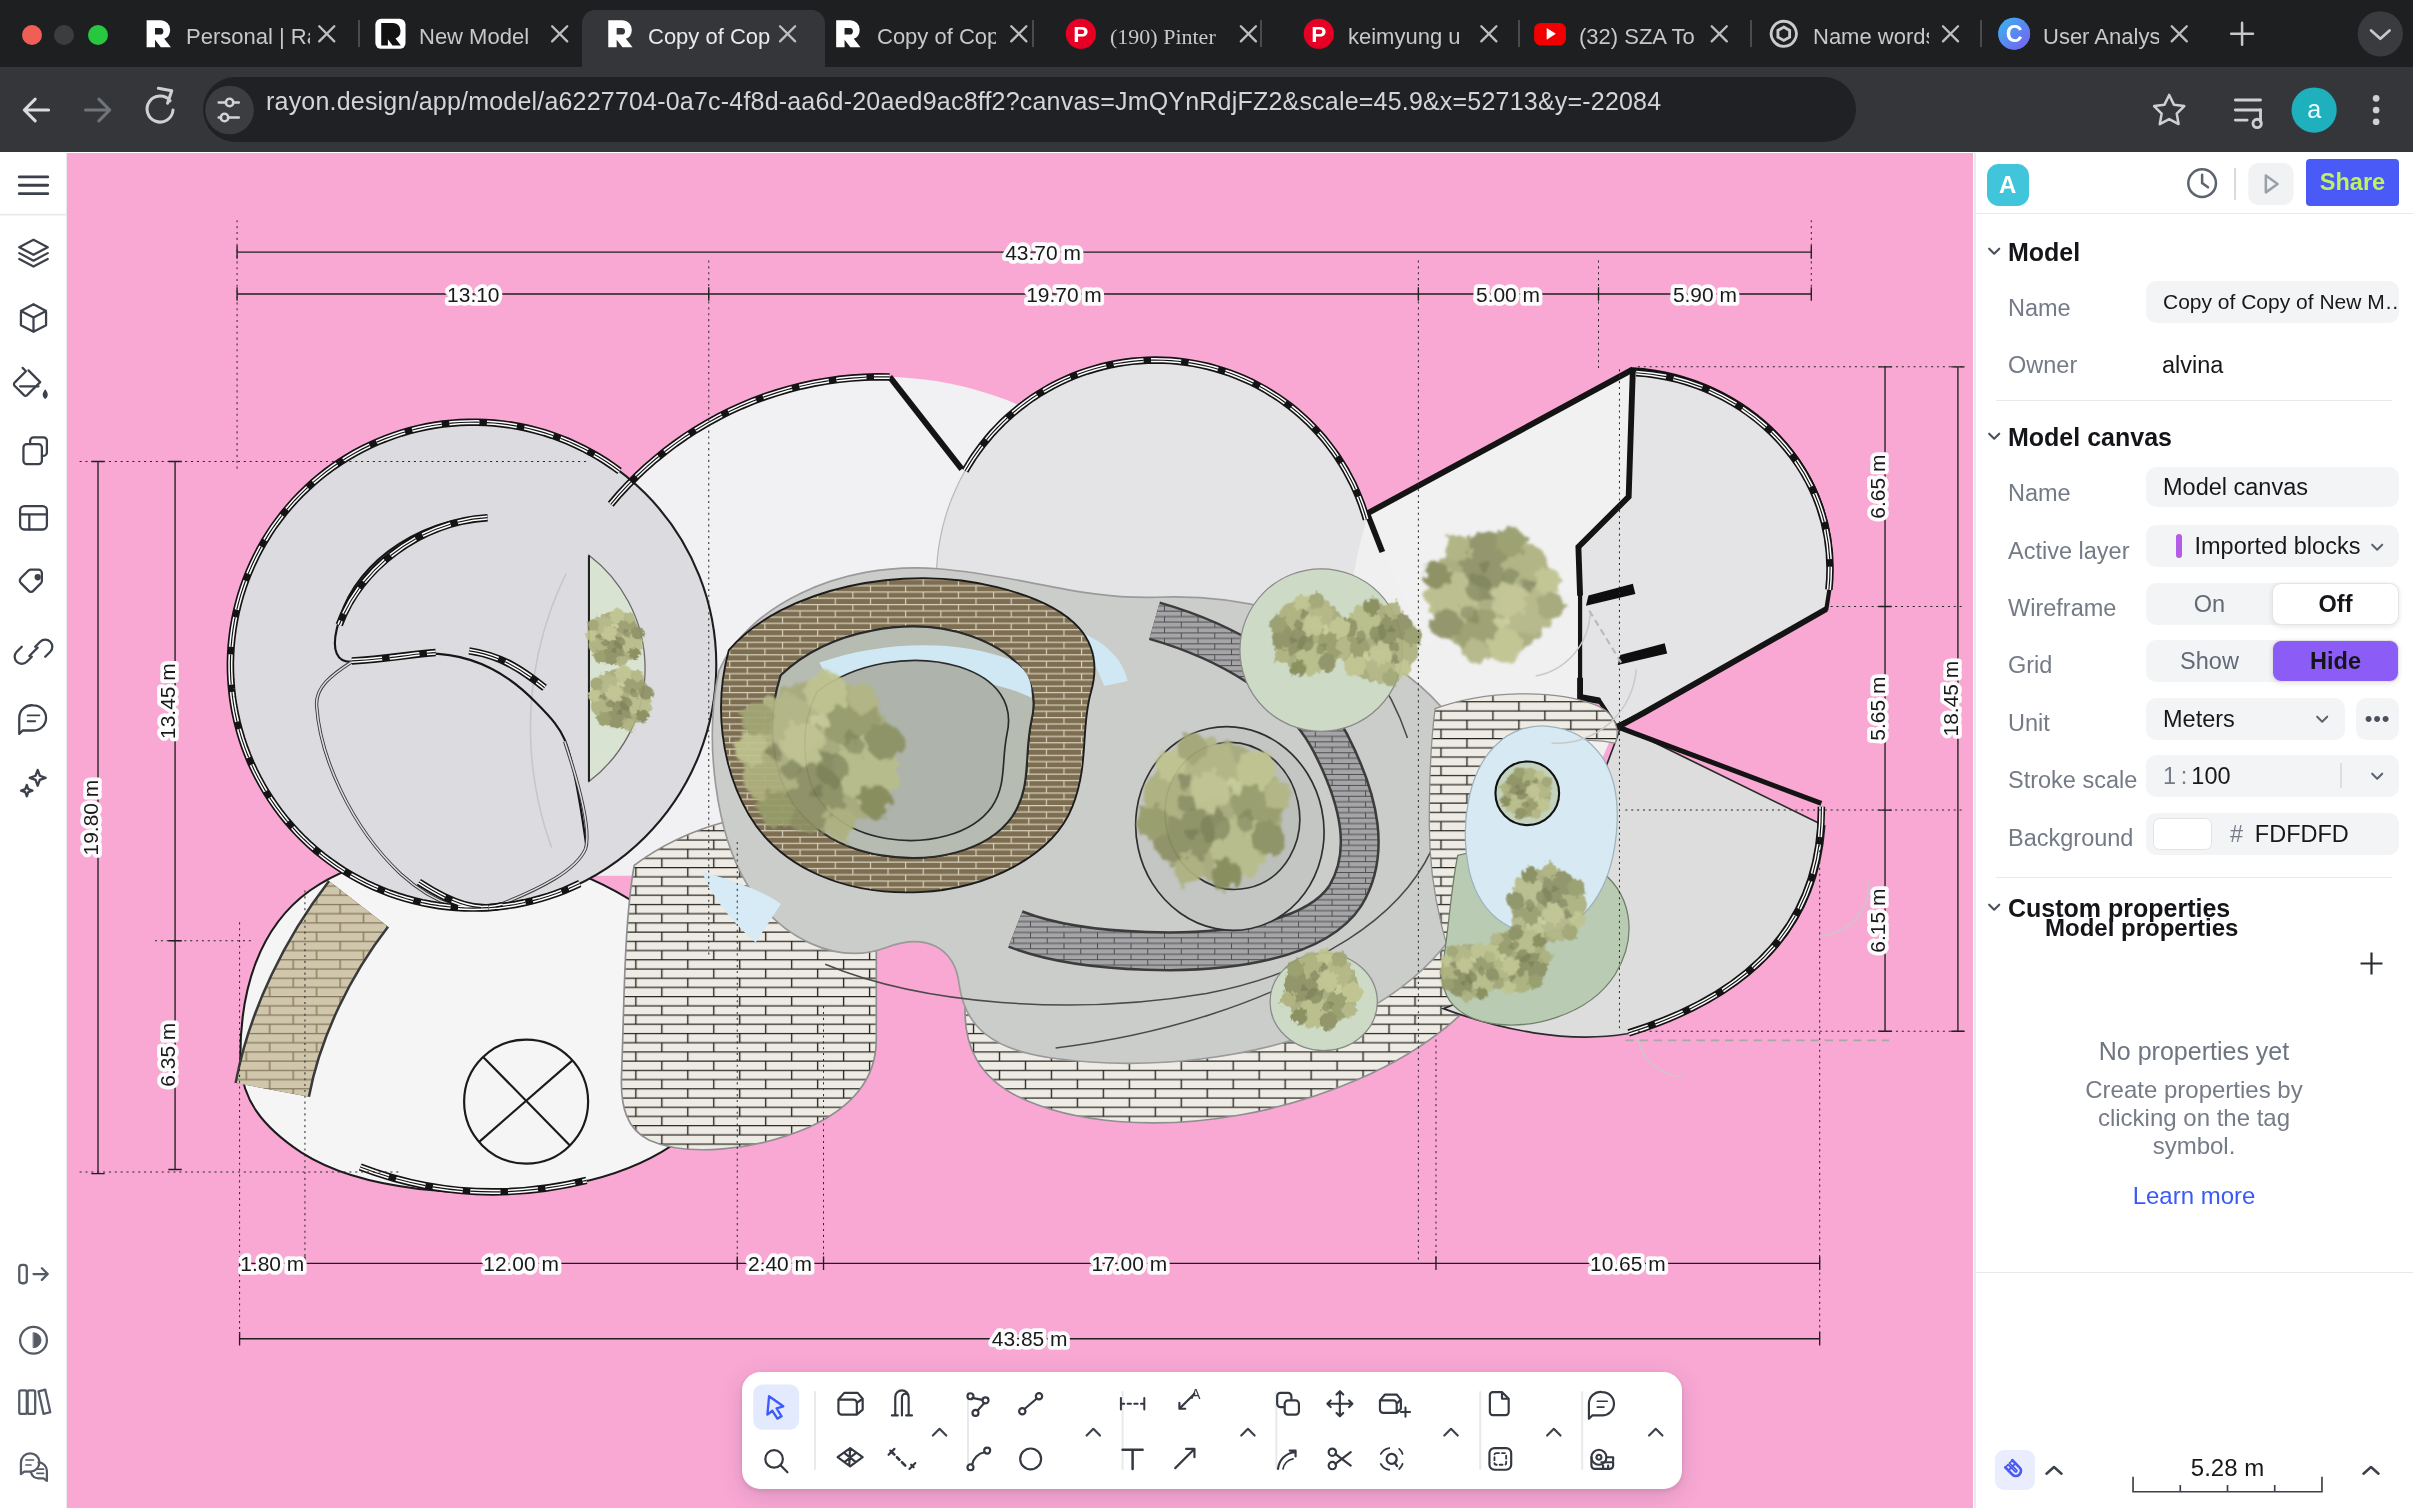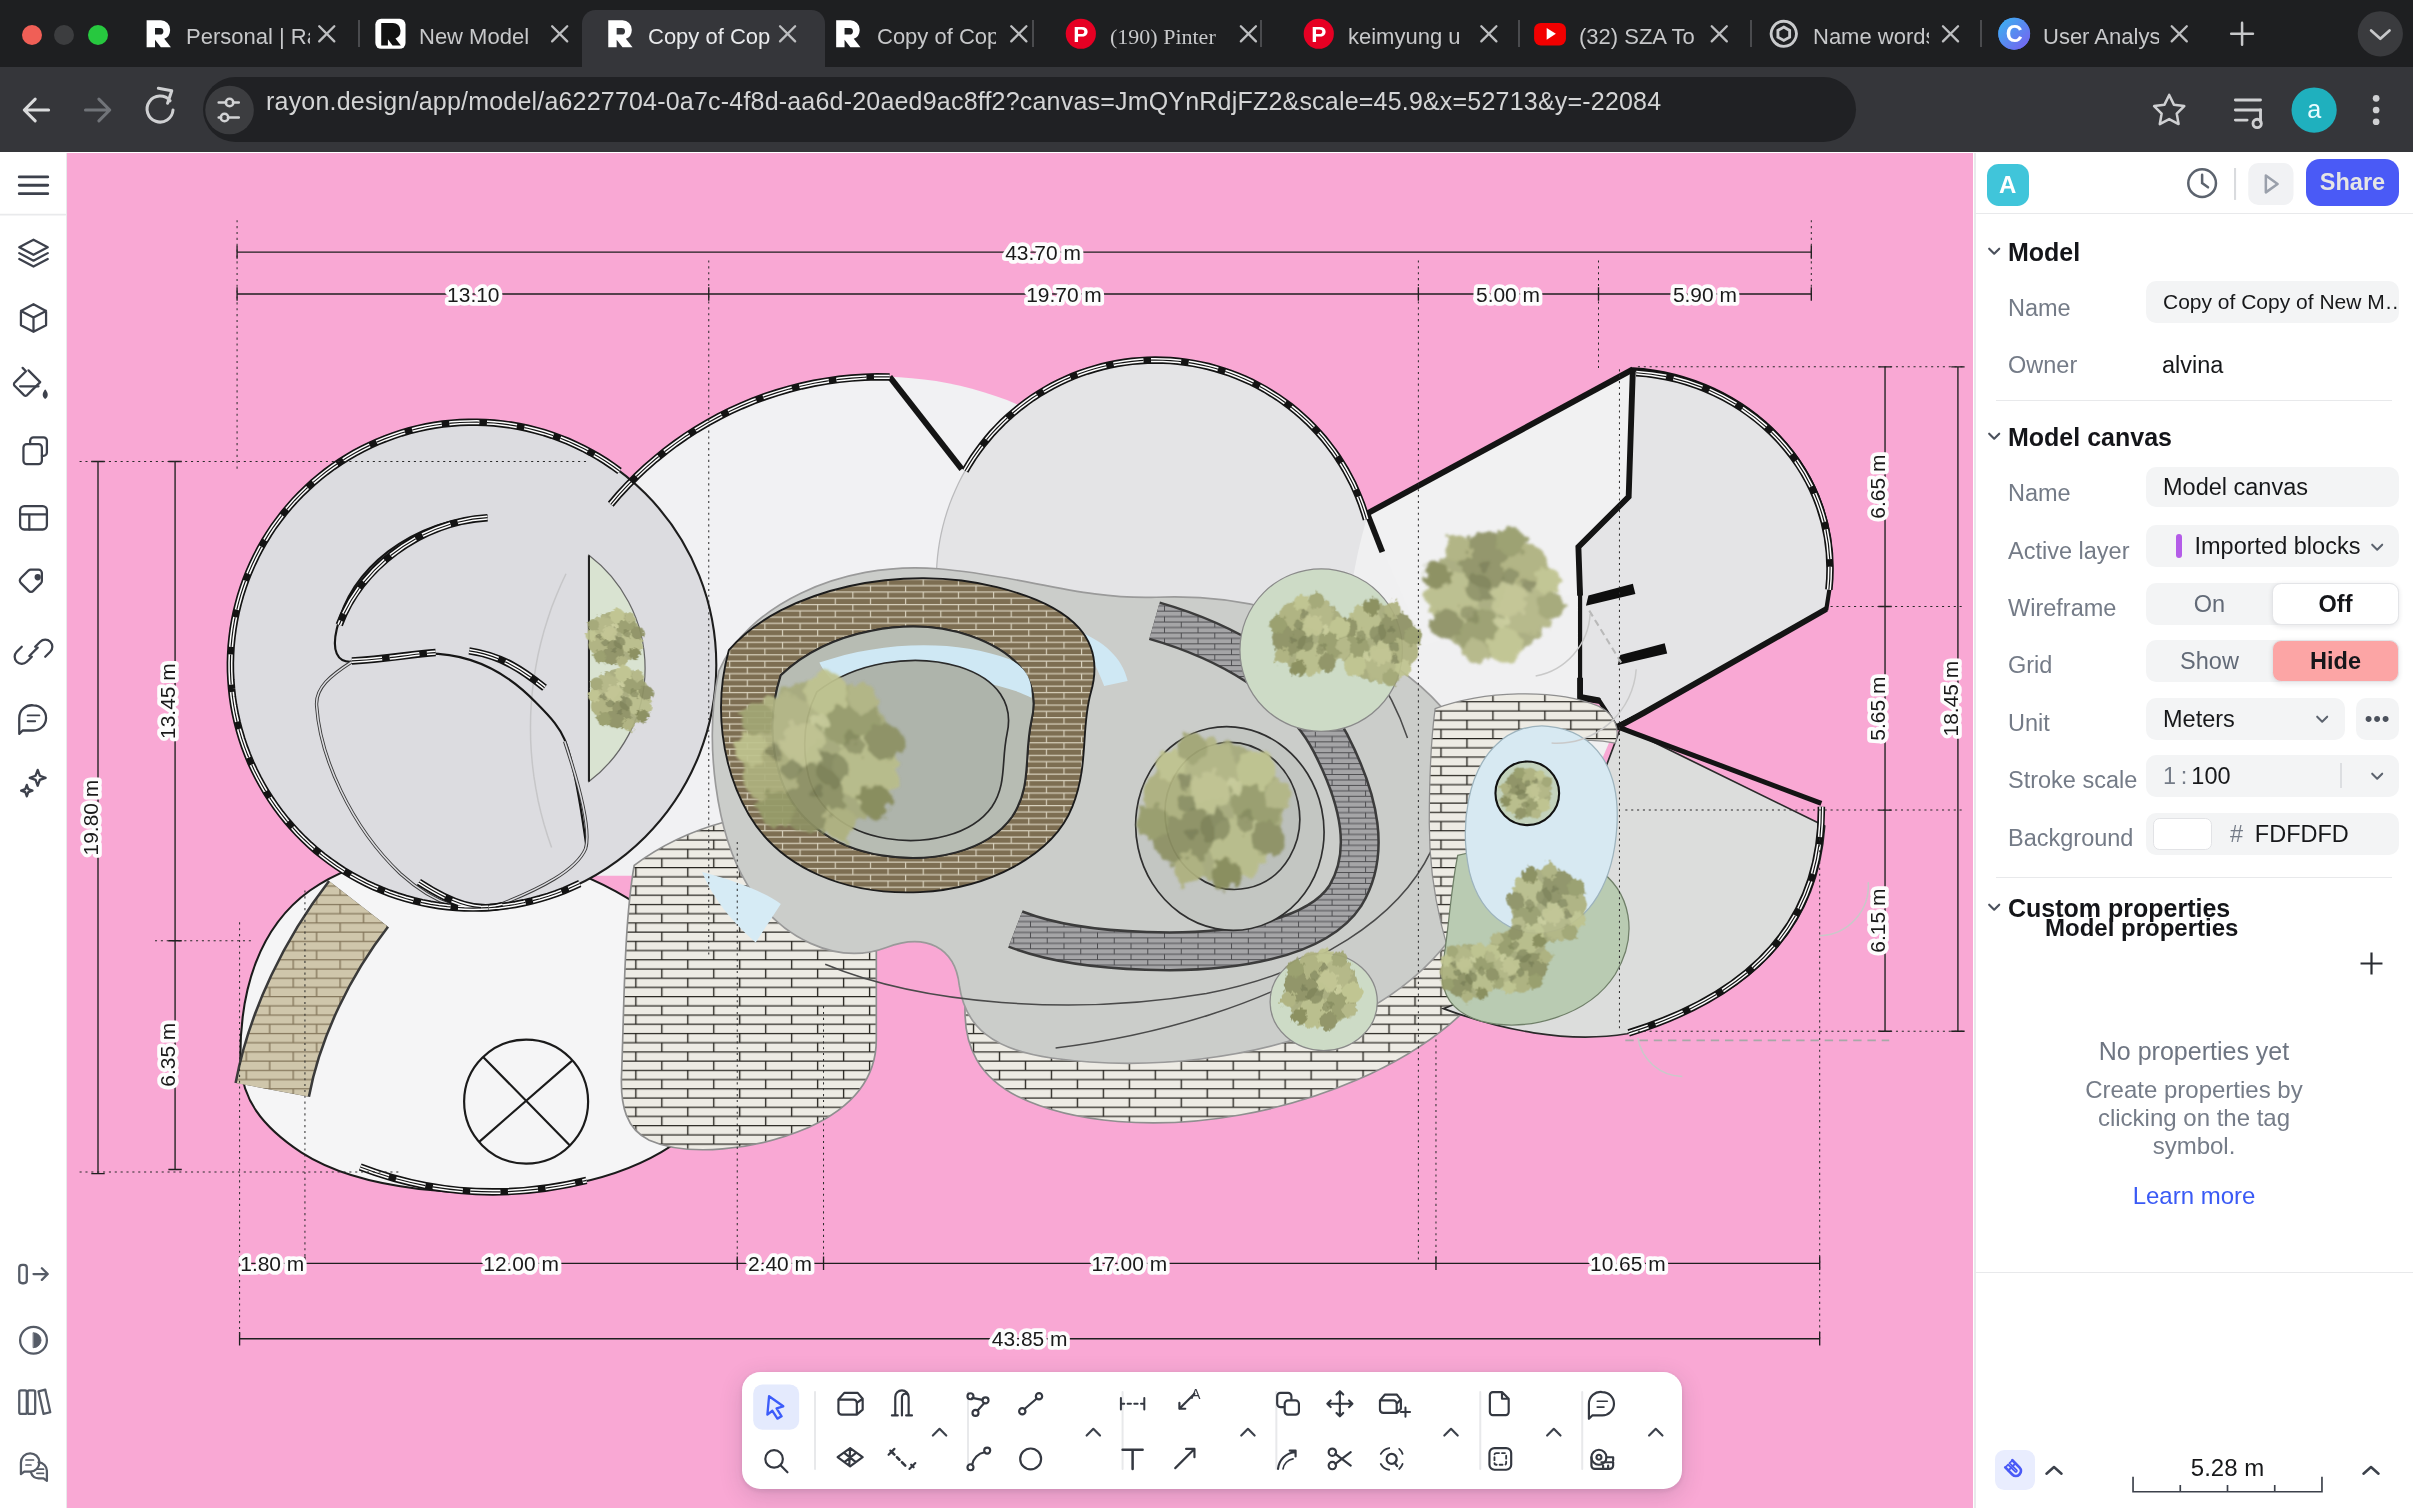--- a/index.html
+++ b/index.html
@@ -447,21 +447,21 @@
   <div class="abs" style="left:0;top:0;width:1.7px;height:1356px;background:#e9eaec"></div>
 
   <div class="abs" style="left:12.6px;top:11px;width:42px;height:42px;border-radius:11.7px;background:#40c5da;color:#fff;font-size:24px;font-weight:bold;display:flex;align-items:center;justify-content:center;">A</div>
   <svg class="abs" style="left:208px;top:10px" width="218" height="47" viewBox="0 0 260 56" fill="none">
     <circle cx="24" cy="24" r="16.5" stroke="#5c636e" stroke-width="3"></circle>
     <path d="M24,14 v10 l7,5" stroke="#5c636e" stroke-width="3" stroke-linecap="round"></path>
     <rect x="62" y="6" width="2.5" height="38" fill="#d9dbde"></rect>
     <rect x="79" y="0" width="54" height="50" rx="12" fill="#f1f2f4"></rect>
     <path d="M100,15 l14,10 l-14,10 z" stroke="#9aa0ab" stroke-width="3" fill="none" stroke-linejoin="round"></path>
   </svg>
-  <div class="abs" style="left:332px;top:5.9px;width:93px;height:47px;border-radius:14px;background:#4a5af6;color:#e5e5e5;font-size:23.5px;font-weight:bold;display:flex;align-items:center;justify-content:center;">Share</div>
+  <div class="abs" style="left:332px;top:5.9px;width:93px;height:47px;border-radius:4px;background:#4a5af6;color:#bef264;font-size:23.5px;font-weight:bold;display:flex;align-items:center;justify-content:center;">Share</div>
   <div class="pdiv" style="top:60px;left:0;width:440px;"></div>
 
   <svg class="abs chev" style="left:11px;top:89px" viewBox="0 0 22 22">
       <path d="M5,8 l6,6 l6,-6" stroke="#4b515c" stroke-width="2.6" fill="none" stroke-linecap="round" stroke-linejoin="round"></path>
     </svg>
   <div class="ptitle" style="top:85px;">Model</div>
   <div class="plabel" style="top:142px;">Name</div>
   <div class="pinput" style="top:128px;font-size:21px;">Copy of Copy of New M…</div>
   <div class="plabel" style="top:199px;">Owner</div>
   <div class="pvalue" style="left:188px;top:199px;">alvina</div>
@@ -485,21 +485,21 @@
     </svg>
 
   <div class="plabel" style="top:442px;">Wireframe</div>
   <div class="abs" style="left:172px;top:430px;width:253px;height:42px;background:#f3f4f5;border-radius:10px;"></div>
   <div class="abs" style="left:172px;top:430px;width:127px;height:42px;font-size:23.5px;color:#626a77;display:flex;align-items:center;justify-content:center;">On</div>
   <div class="abs" style="left:298px;top:430px;width:127px;height:42px;background:#fff;border:0.8px solid #e3e4e7;box-shadow:0 1.7px 5px rgba(30,34,46,.10);border-radius:9.2px;font-size:23.5px;font-weight:bold;color:#15161a;display:flex;align-items:center;justify-content:center;">Off</div>
 
   <div class="plabel" style="top:499px;">Grid</div>
   <div class="abs" style="left:172px;top:487px;width:253px;height:42px;background:#f3f4f5;border-radius:10px;"></div>
   <div class="abs" style="left:172px;top:487px;width:127px;height:42px;font-size:23.5px;color:#626a77;display:flex;align-items:center;justify-content:center;">Show</div>
-  <div class="abs" style="left:298px;top:487px;width:127px;height:42px;background:#fca5a5;border:0.8px solid #e3e4e7;box-shadow:0 1.7px 5px rgba(30,34,46,.10);border-radius:9.2px;font-size:23.5px;font-weight:bold;color:#15161a;display:flex;align-items:center;justify-content:center;">Hide</div>
+  <div class="abs" style="left:298px;top:487px;width:127px;height:42px;background:#8b5cf6;border:0.8px solid #e3e4e7;box-shadow:0 1.7px 5px rgba(30,34,46,.10);border-radius:9.2px;font-size:23.5px;font-weight:bold;color:#15161a;display:flex;align-items:center;justify-content:center;">Hide</div>
 
   <div class="plabel" style="top:557px;">Unit</div>
   <div class="pinput" style="top:545px;width:199px;">Meters</div>
   <svg class="abs chev" style="left:339px;top:557px" viewBox="0 0 22 22">
       <path d="M5,8 l6,6 l6,-6" stroke="#5c636e" stroke-width="2.4" fill="none" stroke-linecap="round" stroke-linejoin="round"></path>
     </svg>
   <div class="abs" style="left:382px;top:545px;width:43px;height:42px;background:#f3f4f5;border-radius:10px;color:#4b515c;font-size:22px;display:flex;align-items:center;justify-content:center;letter-spacing:0.8px;">•••</div>
 
   <div class="plabel" style="top:614px;">Stroke scale</div>
   <div class="pinput" style="top:602px;">

